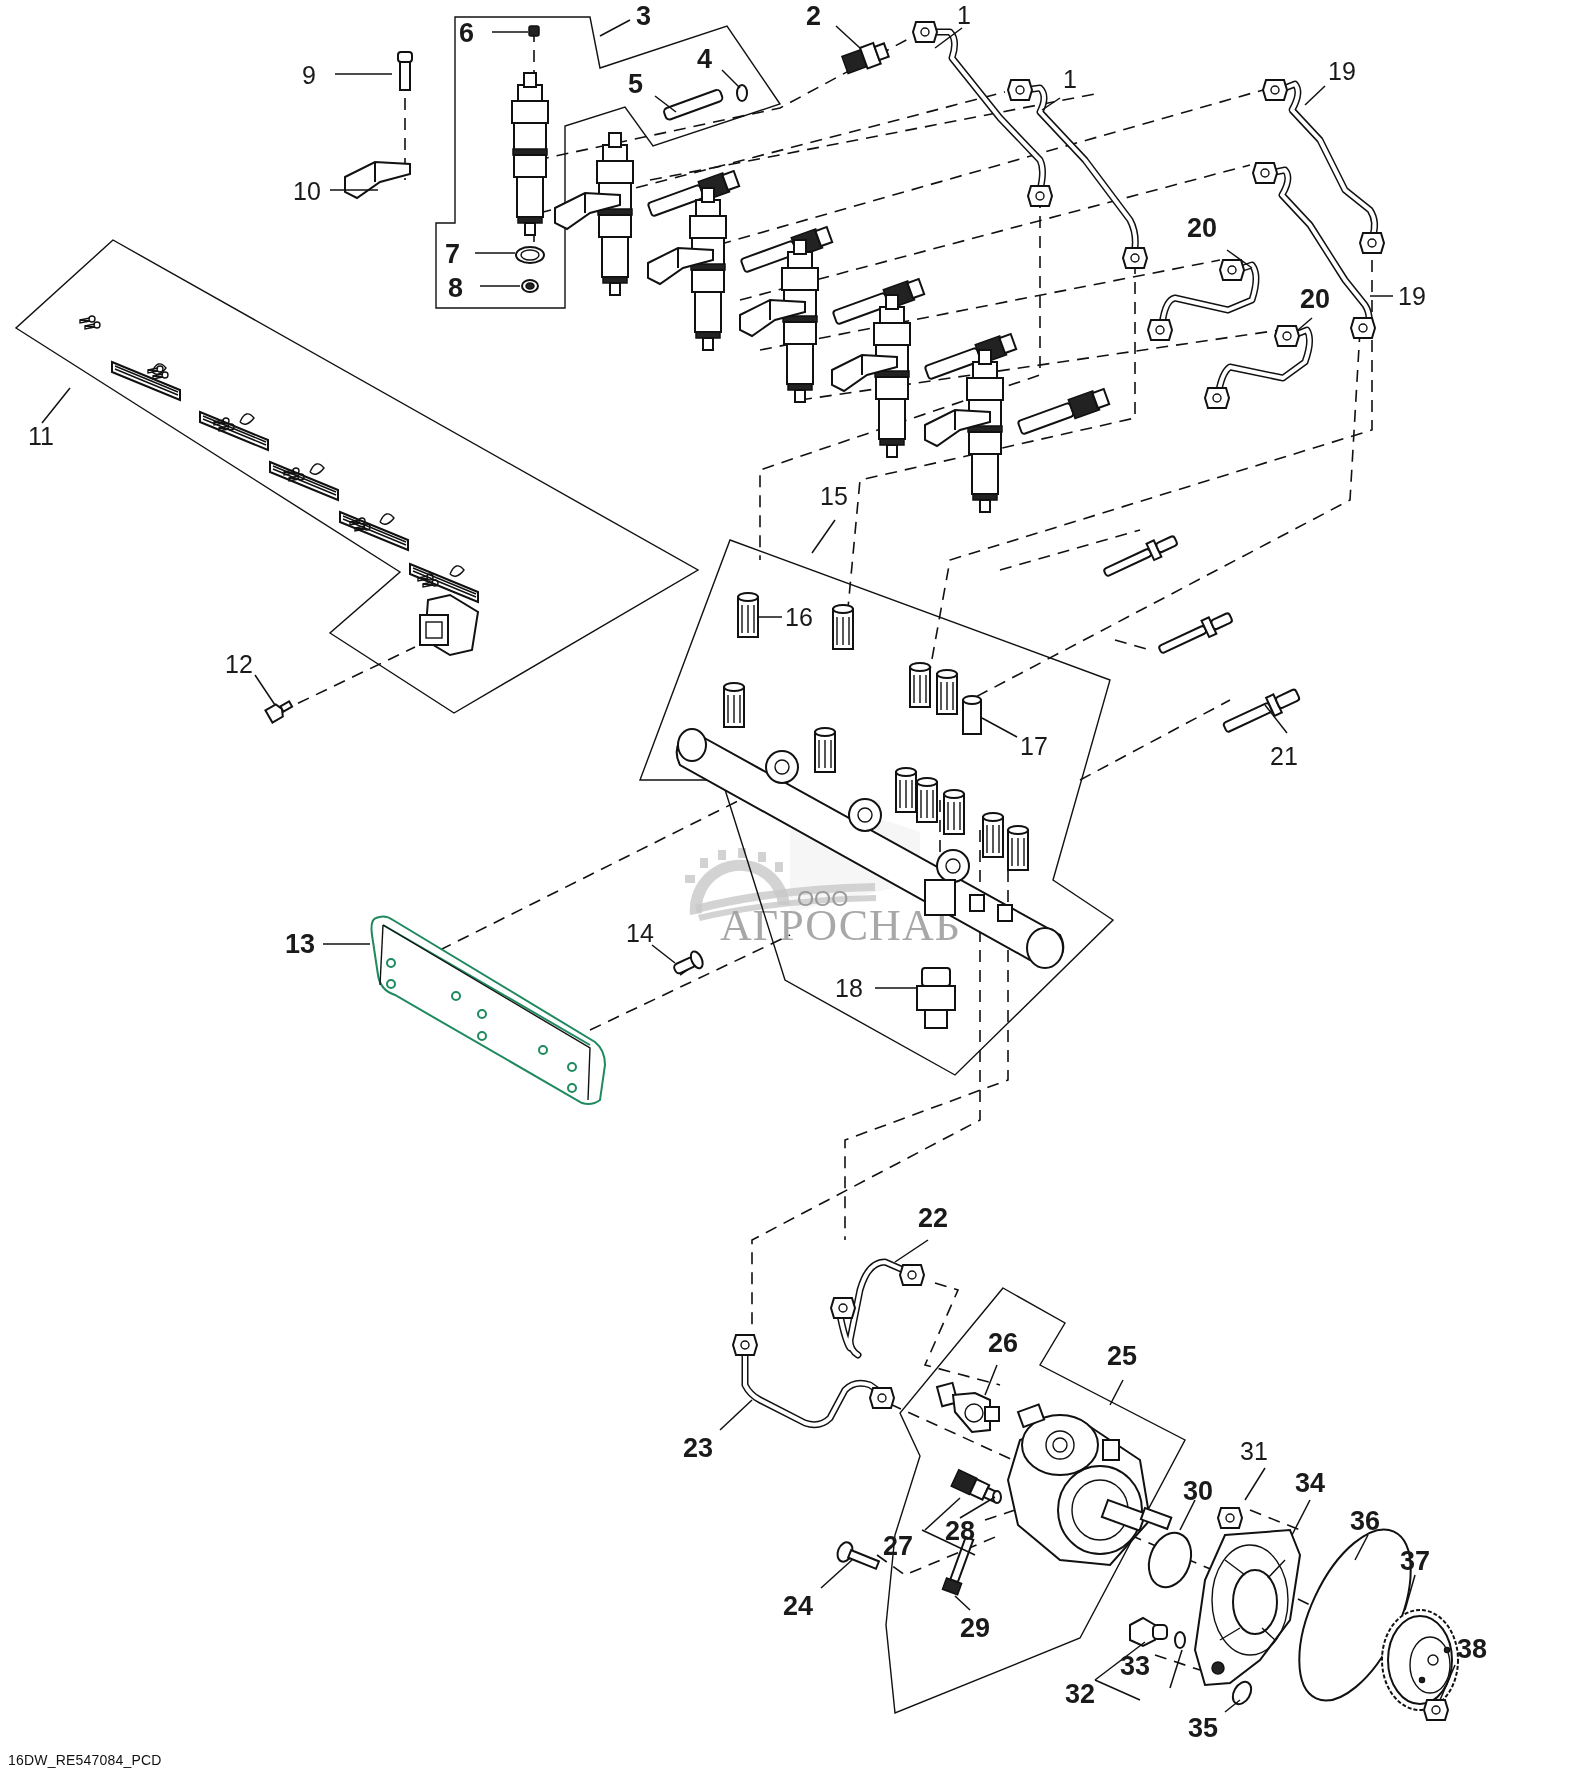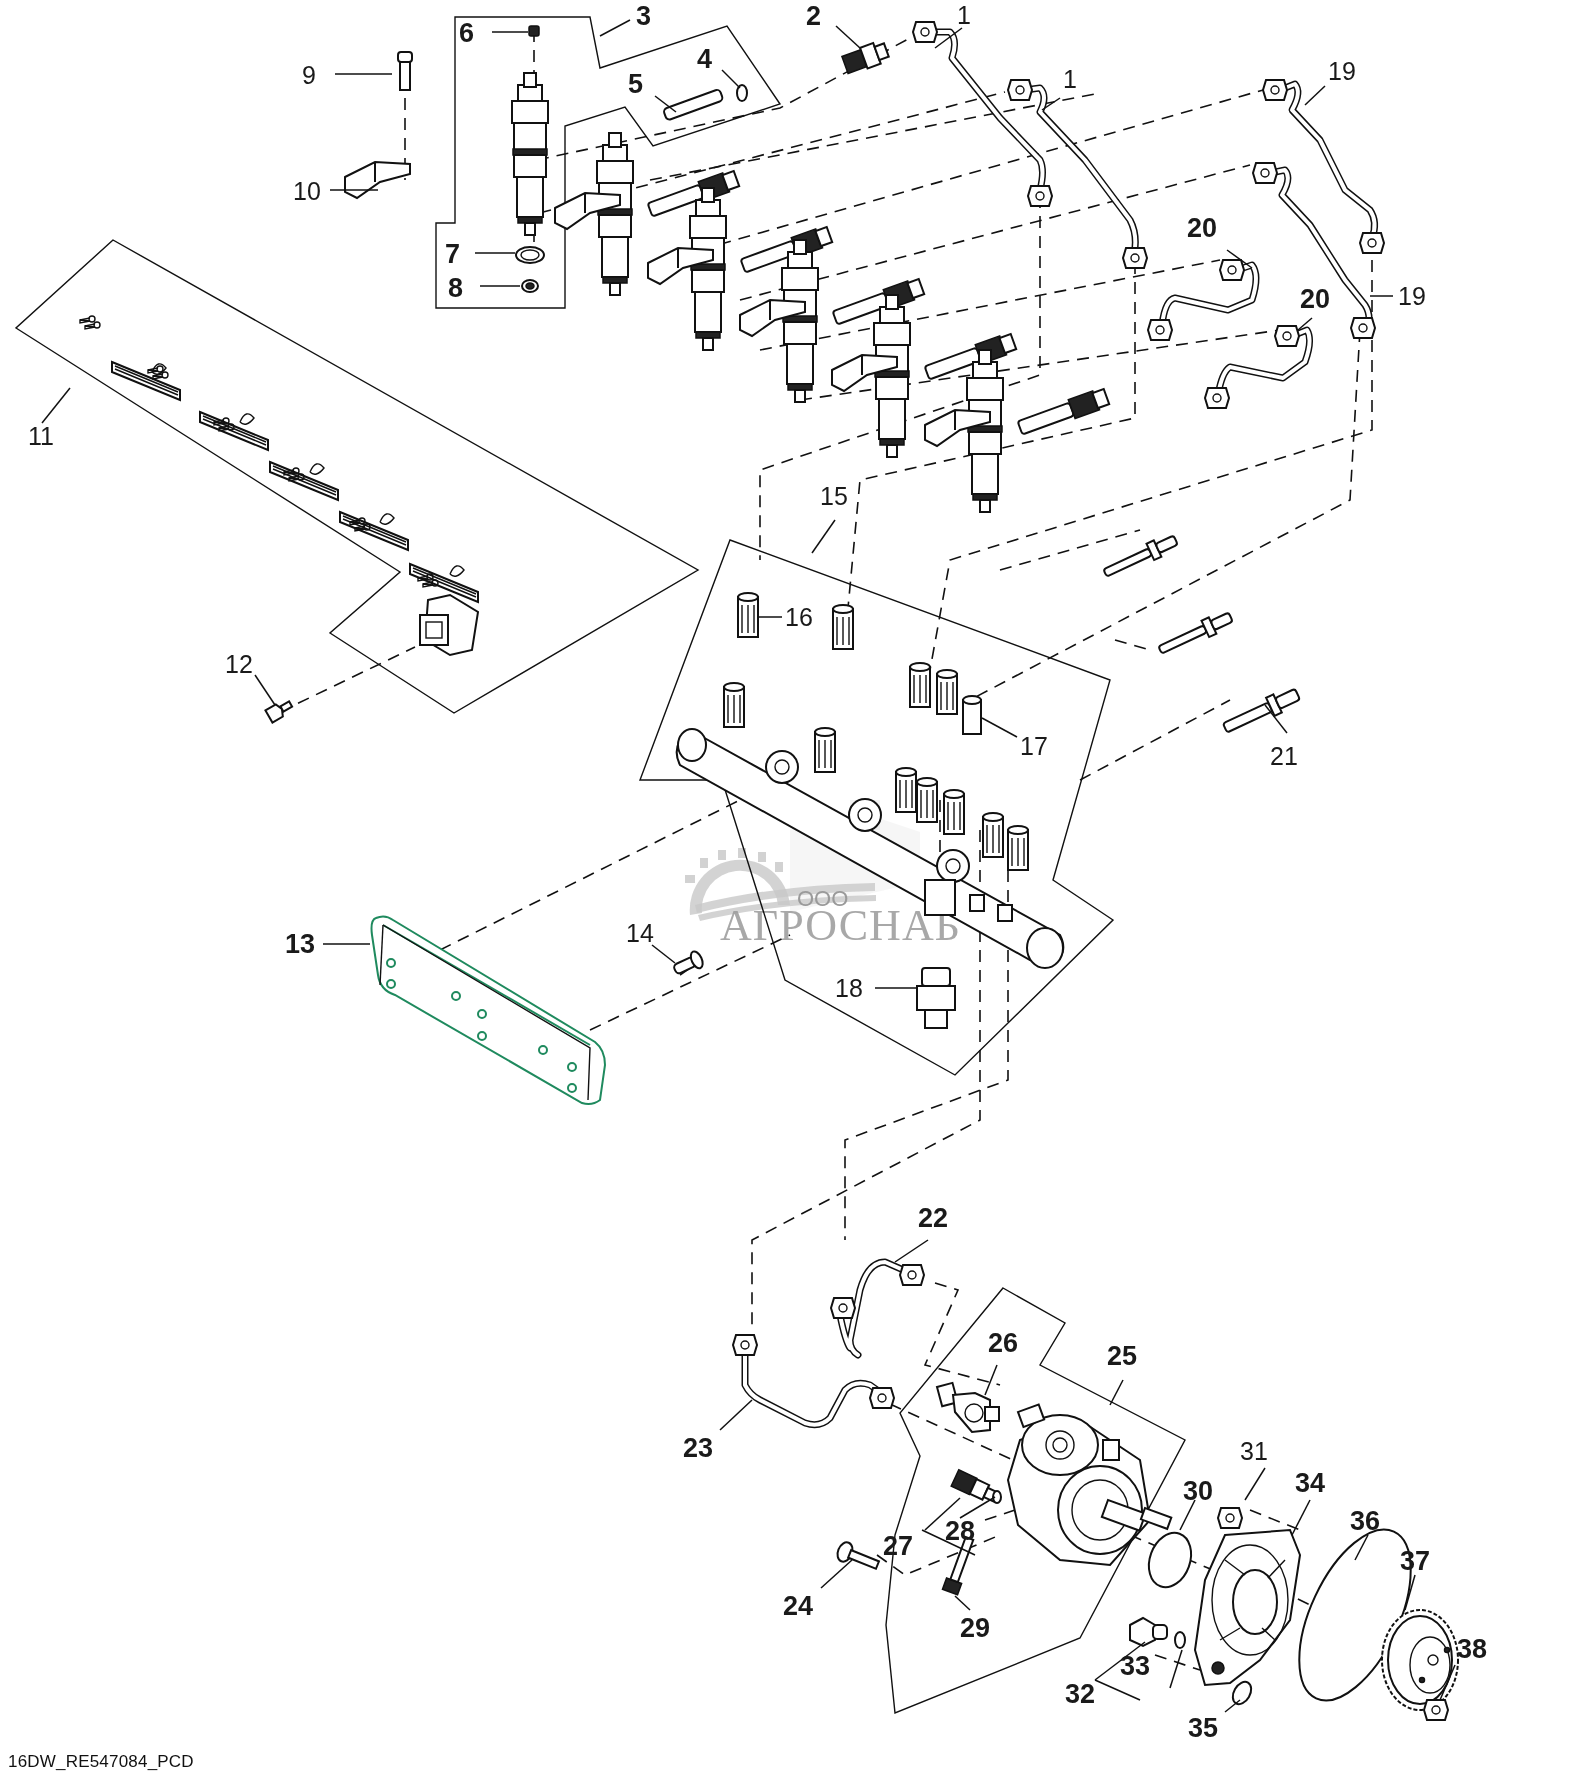--- a/index.html
+++ b/index.html
@@ -15,21 +15,21 @@
   .tube { fill: none; stroke: #111; stroke-width: 7; stroke-linecap: round; stroke-linejoin: round; }
   .tube-in { fill: none; stroke: #fff; stroke-width: 4; stroke-linecap: round; stroke-linejoin: round; }
   .green { fill: #fff; stroke: #1f8a5e; stroke-width: 2; }
   .greenh { fill: none; stroke: #1f8a5e; stroke-width: 2; }
   .callout { font-family: "Liberation Sans", sans-serif; font-weight: bold; font-size: 27px; fill: #1a1a1a; }
   .callout-n { font-family: "Liberation Sans", sans-serif; font-size: 25px; fill: #1a1a1a; }
   .wm { fill: #c8c8c8; opacity: 0.8; }
   .wm-text { font-family: "Liberation Serif", serif; font-size: 44px; fill: #9a9a9a; opacity: 0.85; }
   .wm-ooo { font-family: "Liberation Sans", sans-serif; font-size: 22px; fill: #9a9a9a; }
   .footer { position: absolute; left: 8px; top: 1752px; font-family: "Liberation Sans", sans-serif;
-            font-size: 17px; color: #111; letter-spacing: 0.2px; }
+            font-size: 14px; color: #111; letter-spacing: 0.2px; }
 </style>
 </head>
 <body>
 
 <svg id="diagram" viewBox="0 0 1588 1788" xmlns="http://www.w3.org/2000/svg">
   <defs>
     <g id="injector">
       <rect class="part" x="-12" y="-70" width="24" height="18"></rect>
       <rect class="part" x="-18" y="-54" width="36" height="22"></rect>
       <rect class="part" x="-16" y="-32" width="32" height="28"></rect>

